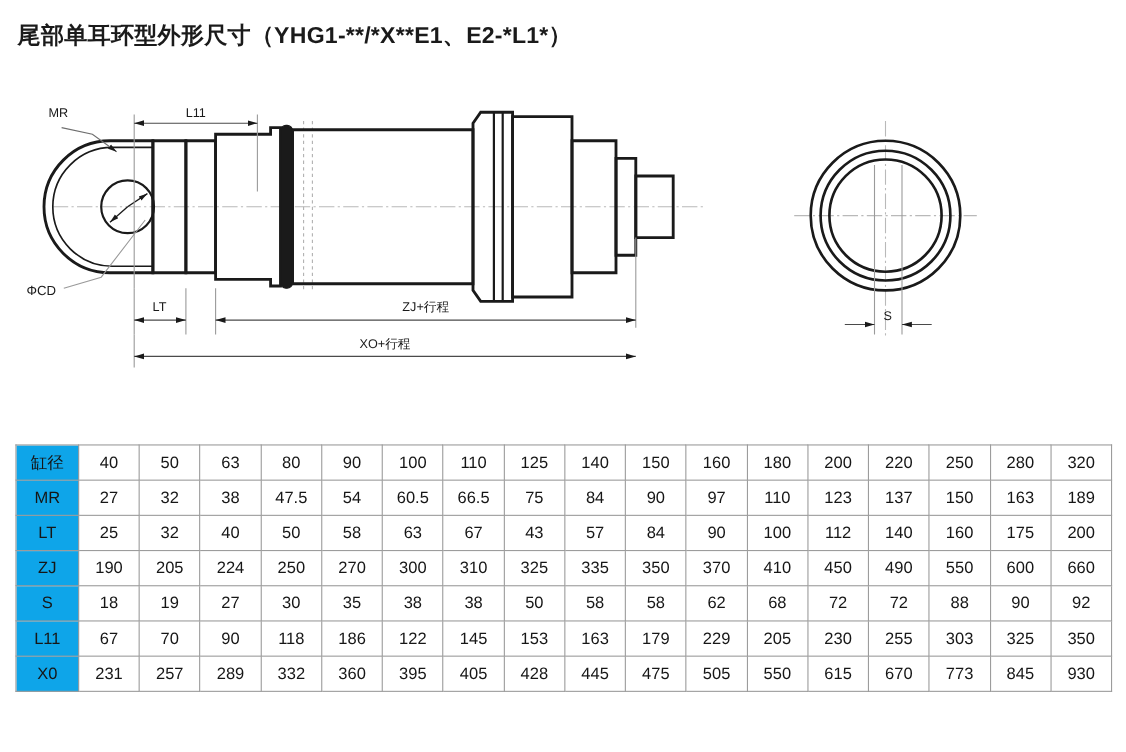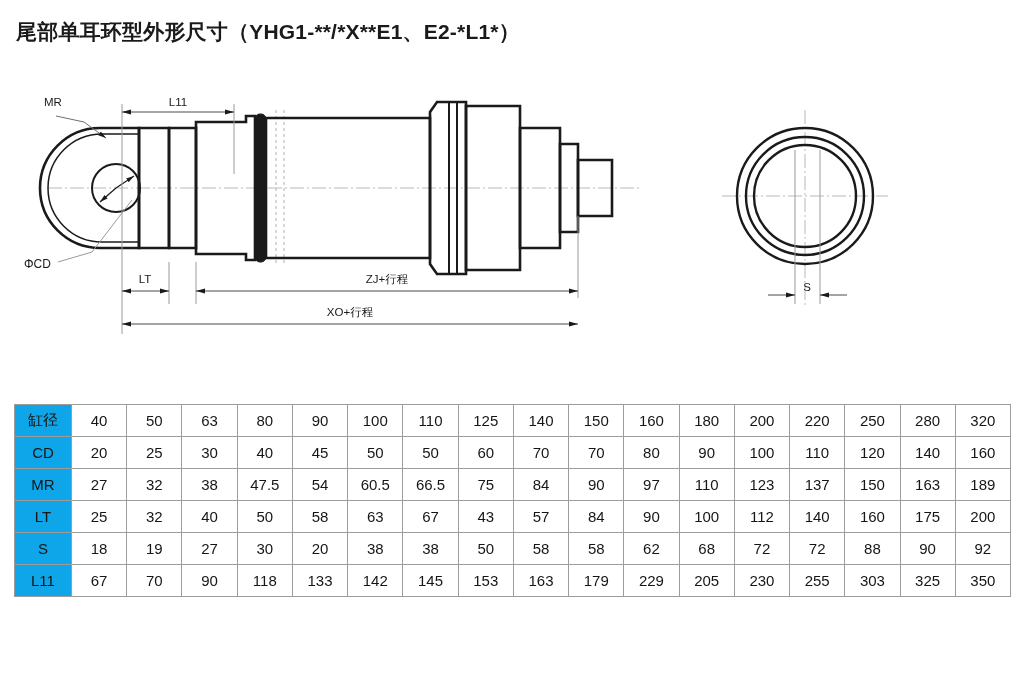--- a/index.html
+++ b/index.html
@@ -192,40 +192,20 @@
             <td>150</td>
             <td>160</td>
             <td>180</td>
             <td>200</td>
             <td>220</td>
             <td>250</td>
             <td>280</td>
             <td>320</td>
           </tr>
           <tr>
-            <td class="rowhdr">CD</td>
-            <td>20</td>
-            <td>25</td>
-            <td>30</td>
-            <td>40</td>
-            <td>45</td>
-            <td>50</td>
-            <td>50</td>
-            <td>60</td>
-            <td>70</td>
-            <td>70</td>
-            <td>80</td>
-            <td>90</td>
-            <td>100</td>
-            <td>110</td>
-            <td>120</td>
-            <td>140</td>
-            <td>160</td>
-          </tr>
-          <tr>
             <td class="rowhdr">MR</td>
             <td>27</td>
             <td>32</td>
             <td>38</td>
             <td>47.5</td>
             <td>54</td>
             <td>60.5</td>
             <td>66.5</td>
             <td>75</td>
             <td>84</td>
@@ -252,56 +232,96 @@
             <td>84</td>
             <td>90</td>
             <td>100</td>
             <td>112</td>
             <td>140</td>
             <td>160</td>
             <td>175</td>
             <td>200</td>
           </tr>
           <tr>
+            <td class="rowhdr">ZJ</td>
+            <td>190</td>
+            <td>205</td>
+            <td>224</td>
+            <td>250</td>
+            <td>270</td>
+            <td>300</td>
+            <td>310</td>
+            <td>325</td>
+            <td>335</td>
+            <td>350</td>
+            <td>370</td>
+            <td>410</td>
+            <td>450</td>
+            <td>490</td>
+            <td>550</td>
+            <td>600</td>
+            <td>660</td>
+          </tr>
+          <tr>
             <td class="rowhdr">S</td>
             <td>18</td>
             <td>19</td>
             <td>27</td>
             <td>30</td>
-            <td>20</td>
+            <td>35</td>
             <td>38</td>
             <td>38</td>
             <td>50</td>
             <td>58</td>
             <td>58</td>
             <td>62</td>
             <td>68</td>
             <td>72</td>
             <td>72</td>
             <td>88</td>
             <td>90</td>
             <td>92</td>
           </tr>
           <tr>
             <td class="rowhdr">L11</td>
             <td>67</td>
             <td>70</td>
             <td>90</td>
             <td>118</td>
-            <td>133</td>
-            <td>142</td>
+            <td>186</td>
+            <td>122</td>
             <td>145</td>
             <td>153</td>
             <td>163</td>
             <td>179</td>
             <td>229</td>
             <td>205</td>
             <td>230</td>
             <td>255</td>
             <td>303</td>
             <td>325</td>
             <td>350</td>
           </tr>
+          <tr>
+            <td class="rowhdr">X0</td>
+            <td>231</td>
+            <td>257</td>
+            <td>289</td>
+            <td>332</td>
+            <td>360</td>
+            <td>395</td>
+            <td>405</td>
+            <td>428</td>
+            <td>445</td>
+            <td>475</td>
+            <td>505</td>
+            <td>550</td>
+            <td>615</td>
+            <td>670</td>
+            <td>773</td>
+            <td>845</td>
+            <td>930</td>
+          </tr>
         </tbody>
     </table>
   </div>
 
 </div>
 
 </body></html>

